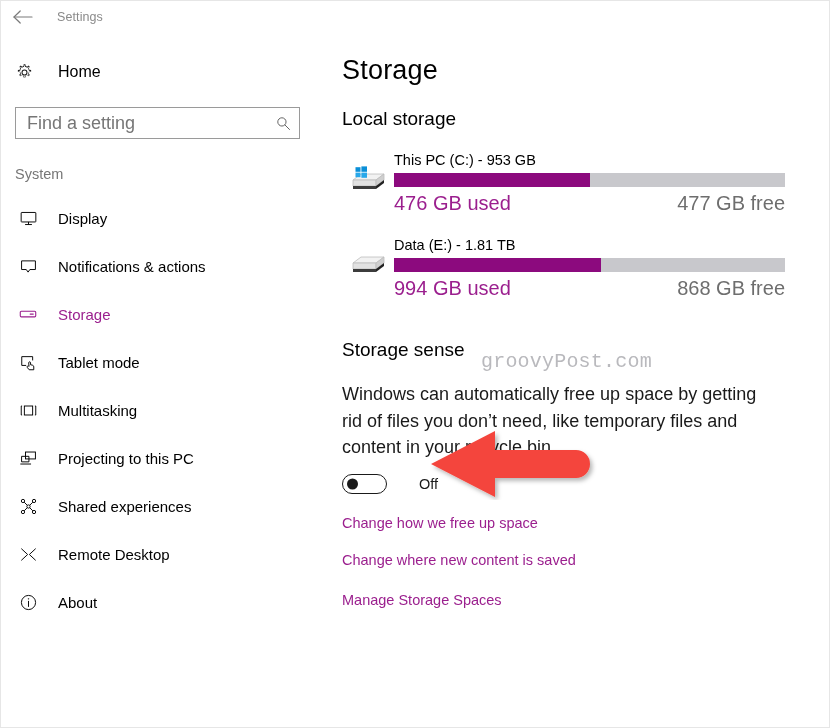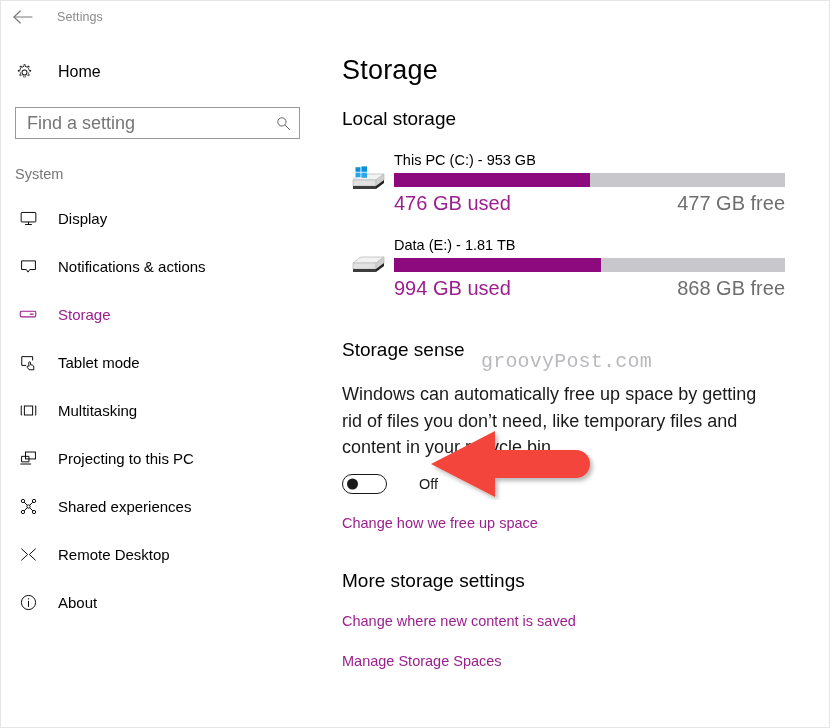--- a/index.html
+++ b/index.html
@@ -436,21 +436,20 @@
 
     <div class="toggle-row">
       <div class="toggle">
         <div class="knob"></div>
       </div>
       <span class="toggle-label">Off</span>
     </div>
 
     <a class="link link-sense" href="#">Change how we free up space</a>
 
-    <h2 class="section-title spaced">More storage settings</h2>
 
     <a class="link link-more1" href="#">Change where new content is saved</a>
     <a class="link link-more2" href="#">Manage Storage Spaces</a>
 
   </div>
 
   <div class="watermark">groovyPost.com</div>
 
   <div class="arrow-annotation">
     <svg width="168" height="72" viewBox="0 0 168 72">

